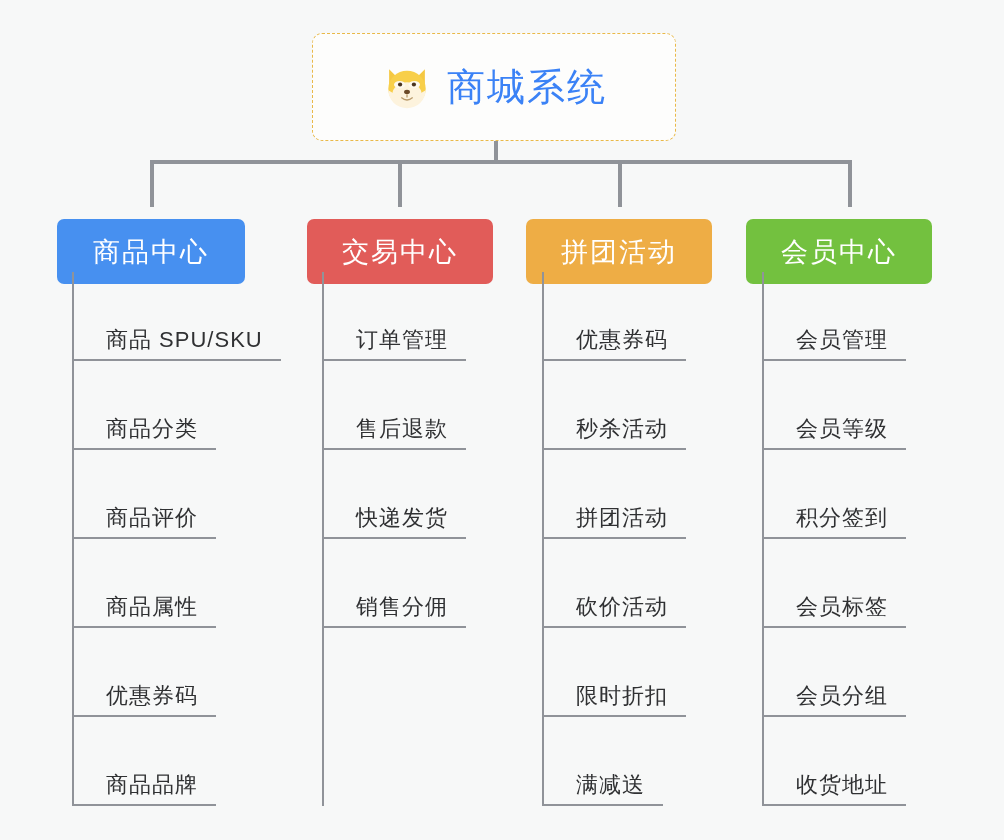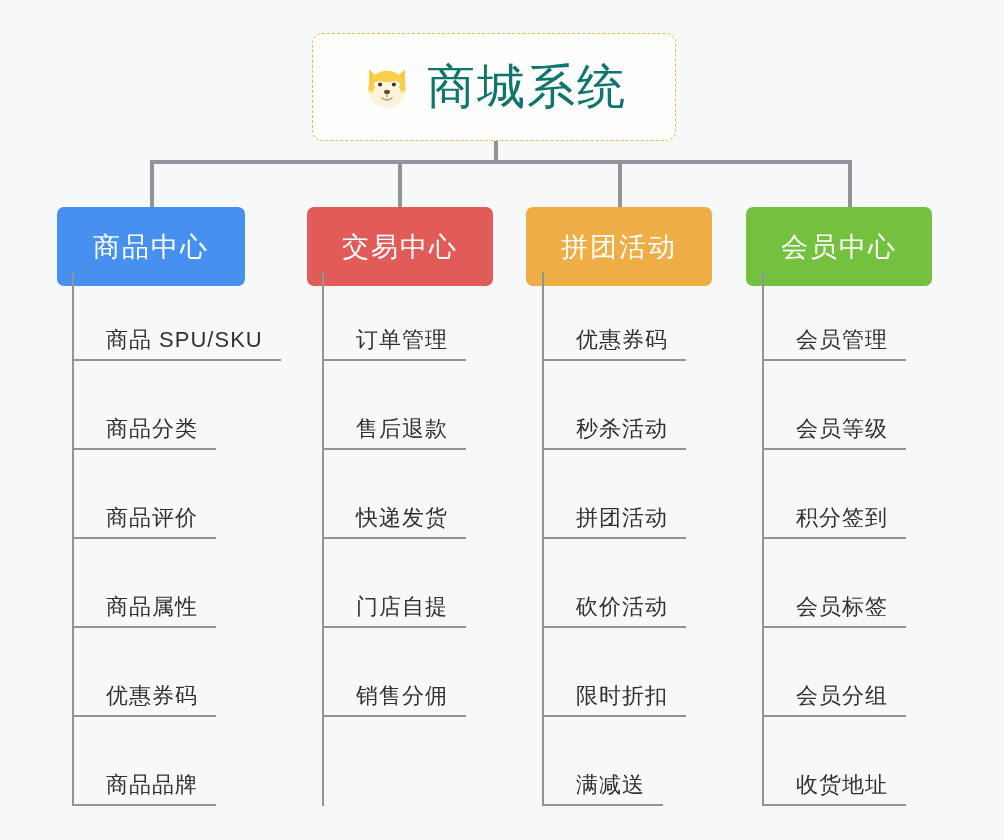--- a/index.html
+++ b/index.html
@@ -36,22 +36,22 @@
     justify-content: center;
     gap: 14px;
   }
   .root-emoji {
     width: 52px;
     height: 52px;
     position: relative;
     flex: none;
   }
   .root-title {
-    font-size: 48px;
-    color: #0f766e;
+    font-size: 38px;
+    color: #3b82f6;
     letter-spacing: 2px;
     line-height: 1;
     white-space: nowrap;
   }
 
   
   .conn {
     position: absolute;
     background: #909399;
   }
@@ -69,22 +69,22 @@
   }
   .conn-drop {
     top: 160px;
     width: 4px;
     height: 47px;
   }
 
   
   .cat-box {
     position: absolute;
-    top: 207px;
-    height: 79px;
+    top: 219px;
+    height: 65px;
     border-radius: 7px;
     display: flex;
     align-items: center;
     justify-content: center;
     color: #ffffff;
     font-size: 27px;
     letter-spacing: 2px;
     white-space: nowrap;
   }
 
@@ -212,25 +212,20 @@
         <span class="leaf-label">售后退款</span>
       </span>
     </div>
     <div class="leaf-item">
       <span class="leaf-inner">
         <span class="leaf-label">快递发货</span>
       </span>
     </div>
     <div class="leaf-item">
       <span class="leaf-inner">
-        <span class="leaf-label">门店自提</span>
-      </span>
-    </div>
-    <div class="leaf-item">
-      <span class="leaf-inner">
         <span class="leaf-label">销售分佣</span>
       </span>
     </div>
   </div>
 
   <div class="leaf-col" style="left:542px;">
     <div class="leaf-spine" style="height:534px;"></div>
     <div class="leaf-item">
       <span class="leaf-inner">
         <span class="leaf-label">优惠券码</span>

